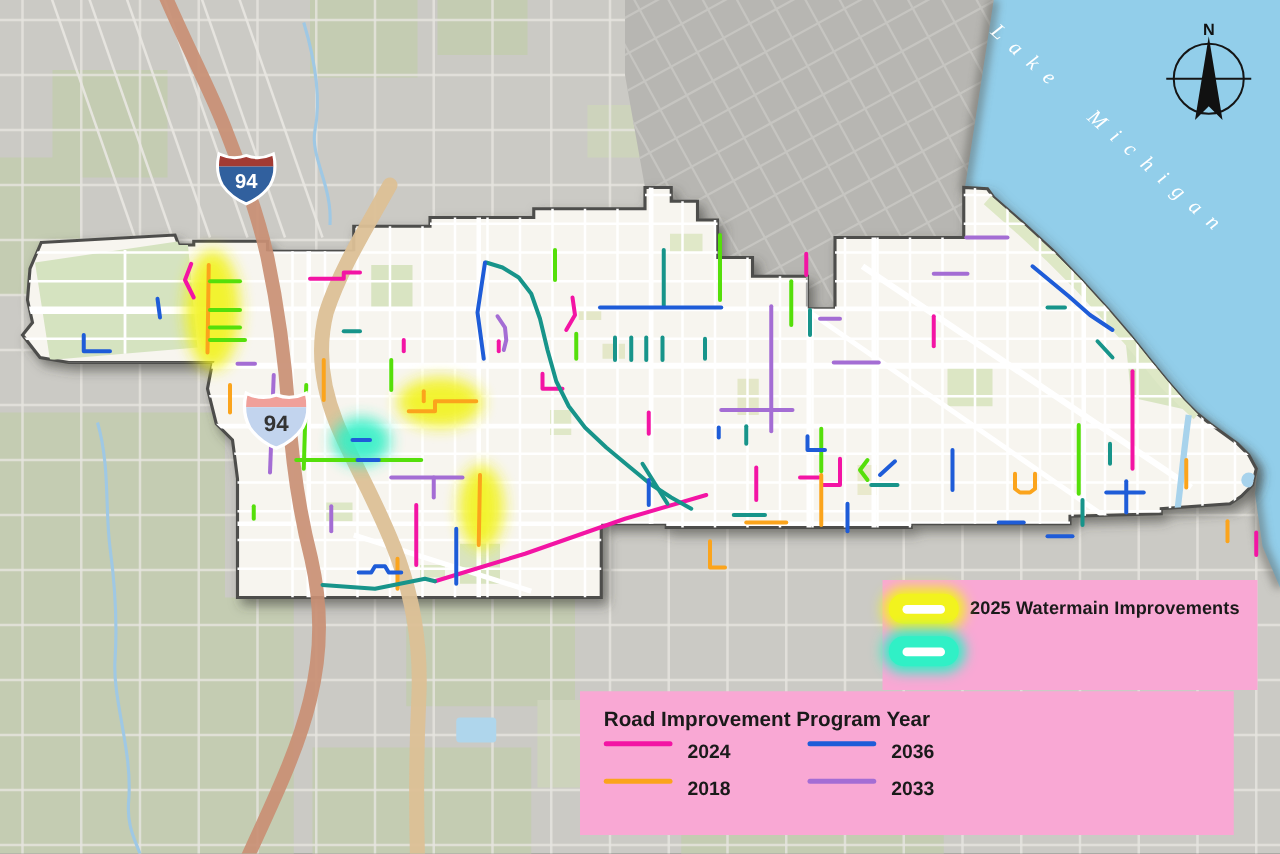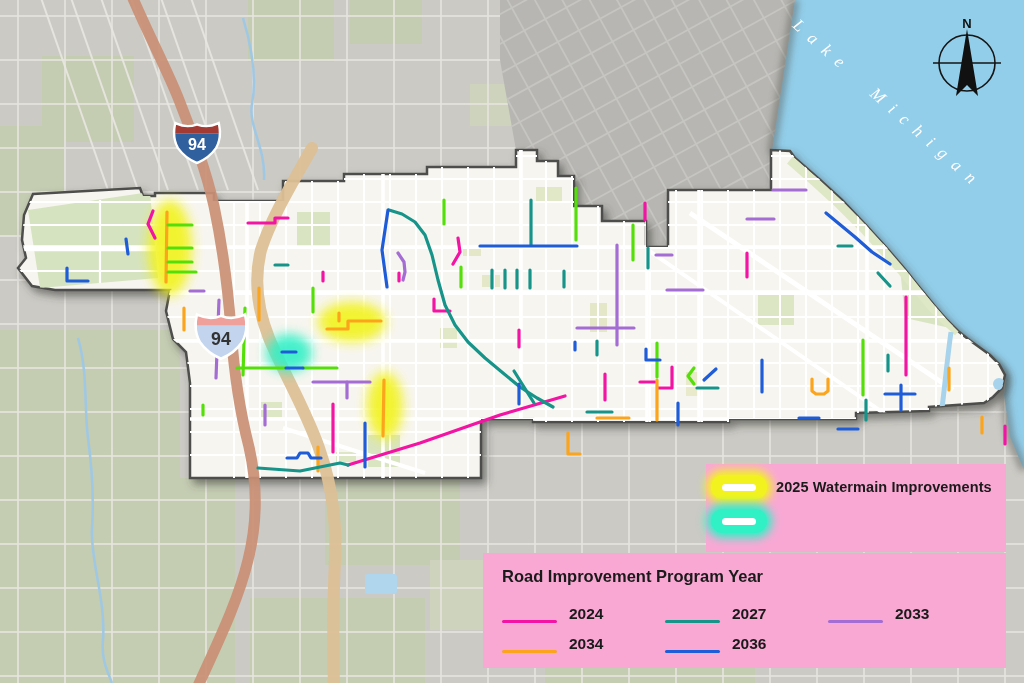--- a/index.html
+++ b/index.html
@@ -6,25 +6,25 @@
   .stage{position:relative;width:1024px;height:683px;overflow:hidden;
          font-family:"Liberation Sans",sans-serif;background:#CBCAC5;
          outline:1px solid #1a1a1a;}
   .stage svg{position:absolute;left:0;top:0;}
   .legend{position:absolute;background:#f9a8d4;color:#1a1a1a;}
   .legend-watermain{left:706px;top:464px;width:300px;height:82px;padding-top:6px;}
   .wm-row{display:flex;align-items:center;height:34px;padding-left:5px;}
   .pill{position:relative;width:56px;height:24px;border-radius:13px;flex:0 0 auto;margin-right:9px;}
   .pill-core{position:absolute;left:11px;top:9px;width:34px;height:7px;border-radius:4px;background:#ffffff;}
   .wm-label{font-size:14.5px;font-weight:bold;letter-spacing:.1px;}
-  .legend-years{left:483px;top:553px;width:523px;height:115px;}
+  .legend-years{left:464px;top:553px;width:523px;height:115px;}
   .ly-title{font-size:16.5px;font-weight:bold;padding:14px 0 0 19px;}
   .ly-grid{display:grid;grid-template-columns:163px 163px 160px;grid-template-rows:30px 30px;
            grid-auto-flow:column;padding-left:19px;margin-top:7px;}
-  .yr-row{display:flex;align-items:flex-end;gap:12px;}
+  .yr-row{display:flex;align-items:flex-start;gap:12px;}
   .yr-swatch{width:55px;height:3.5px;border-radius:2px;flex:0 0 auto;}
   .yr-label{font-size:15.5px;font-weight:bold;}
 </style>
 </head>
 <body>
 
 <div class="stage">
   <svg id="map" width="1024" height="683" viewBox="0 0 1024 683">
     <defs>
       <clipPath id="cityClip">
@@ -419,25 +419,21 @@
 
   <div class="legend legend-years">
     <div class="ly-title">Road Improvement Program Year</div>
     <div class="ly-grid">
       <div class="yr-row">
         <span class="yr-swatch" style="background: rgb(243, 20, 164);"></span>
         <span class="yr-label">2024</span>
       </div>
       <div class="yr-row">
         <span class="yr-swatch" style="background: rgb(251, 164, 28);"></span>
-        <span class="yr-label">2034</span>
-      </div>
-      <div class="yr-row">
-        <span class="yr-swatch" style="background: rgb(23, 148, 138);"></span>
-        <span class="yr-label">2027</span>
+        <span class="yr-label">2018</span>
       </div>
       <div class="yr-row">
         <span class="yr-swatch" style="background: rgb(30, 92, 216);"></span>
         <span class="yr-label">2036</span>
       </div>
       <div class="yr-row">
         <span class="yr-swatch" style="background: rgb(164, 109, 212);"></span>
         <span class="yr-label">2033</span>
       </div>
     </div>

